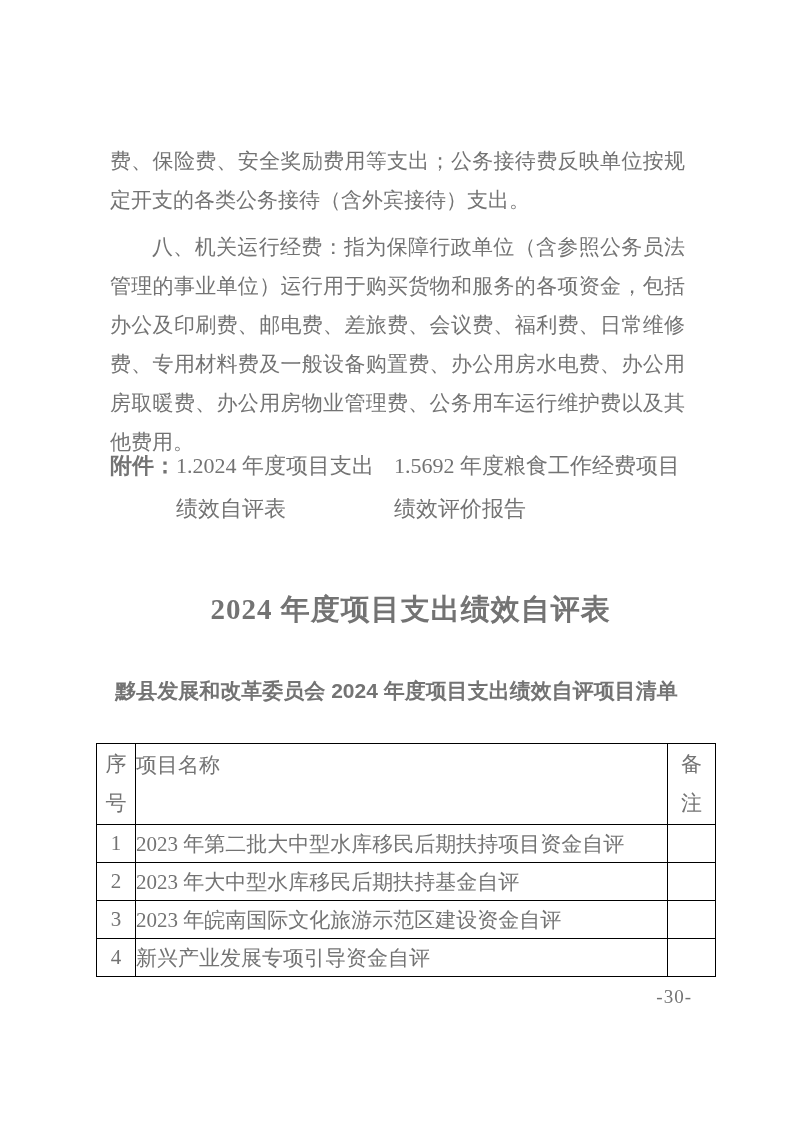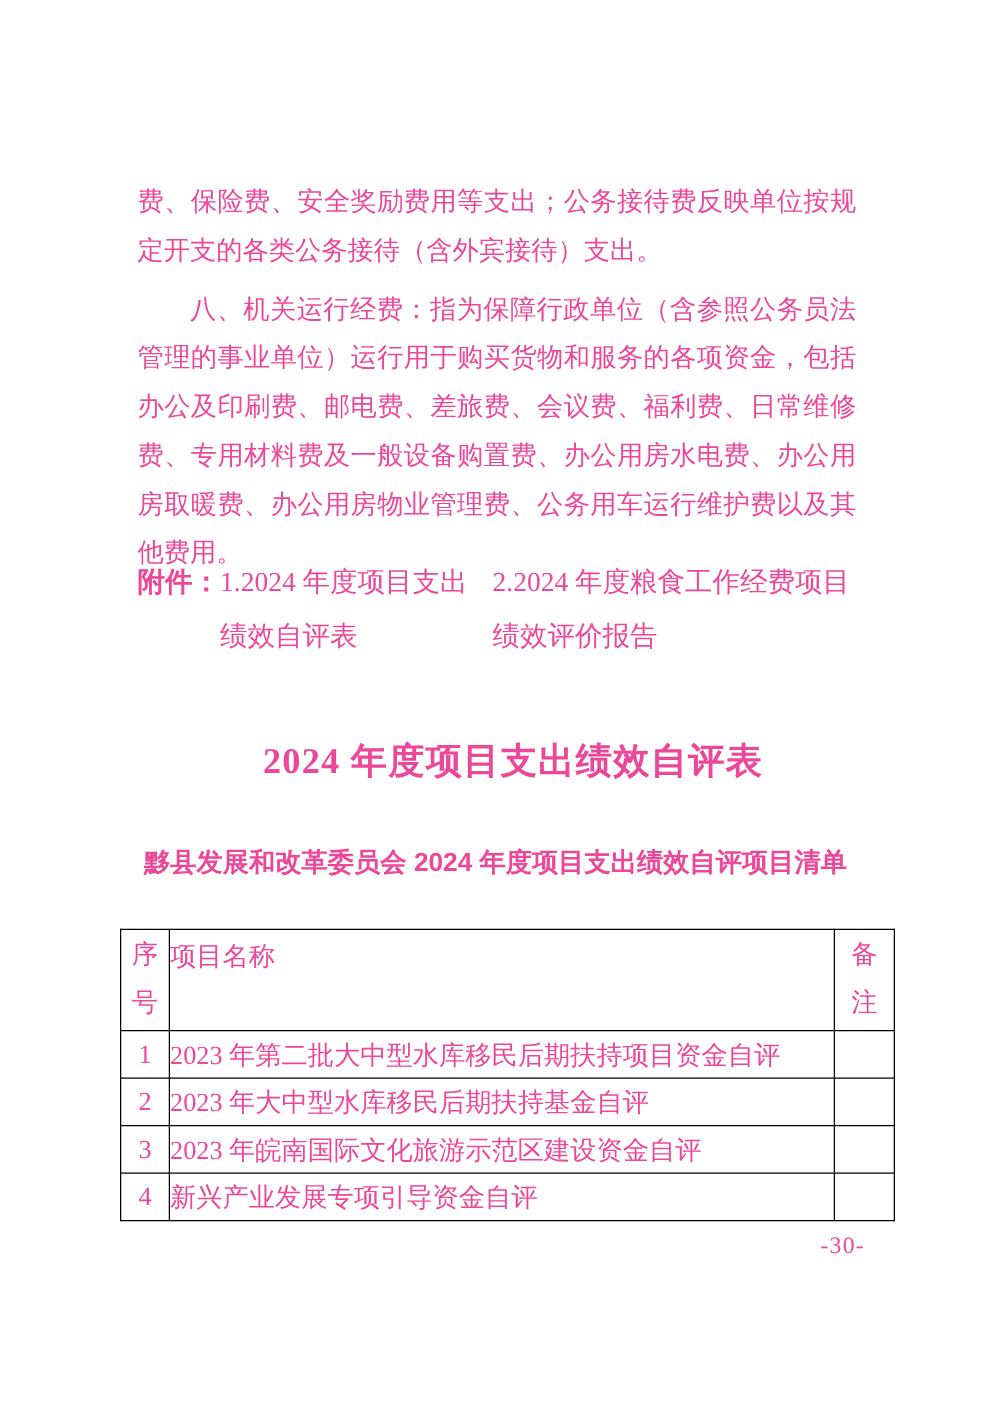--- a/index.html
+++ b/index.html
@@ -1,21 +1,21 @@
 <!DOCTYPE html>
 <html><head>
 <meta charset="utf-8">
 <style>
   html, body { margin: 0; padding: 0; background: #ffffff; }
   .page {
     position: relative;
     width: 793px;
     height: 1122px;
     background: #ffffff;
-    color: #ec4899;
+    color: #737373;
     font-family: "Liberation Serif", "DejaVu Serif", serif;
     overflow: hidden;
   }
   .body-text {
     position: absolute;
     left: 110px;
     top: 142px;
     width: 575px;
     font-size: 21px;
     line-height: 39px;
@@ -112,21 +112,21 @@
     <p class="para">费、保险费、安全奖励费用等支出；公务接待费反映单位按规定开支的各类公务接待（含外宾接待）支出。</p>
     <p class="para para-indent">
       <span class="lead-bold">八、机关运行经费：</span><span>指为保障行政单位（含参照公务员法管理的事业单位）运行用于购买货物和服务的各项资金，包括办公及印刷费、邮电费、差旅费、会议费、福利费、日常维修费、专用材料费及一般设备购置费、办公用房水电费、办公用房取暖费、办公用房物业管理费、公务用车运行维护费以及其他费用。</span>
     </p>
   </div>
 
   <div class="attachments">
     <span class="att-label">附件：</span>
     <span class="att-items">
       <span>1.2024 年度项目支出绩效自评表</span>
-      <span>2.2024 年度粮食工作经费项目绩效评价报告</span>
+      <span>1.5692 年度粮食工作经费项目绩效评价报告</span>
     </span>
   </div>
 
   <h1 class="doc-title">2024 年度项目支出绩效自评表</h1>
 
   <h2 class="doc-subtitle">黟县发展和改革委员会 2024 年度项目支出绩效自评项目清单</h2>
 
   <table class="list">
     <tbody>
         <tr class="head-row">

